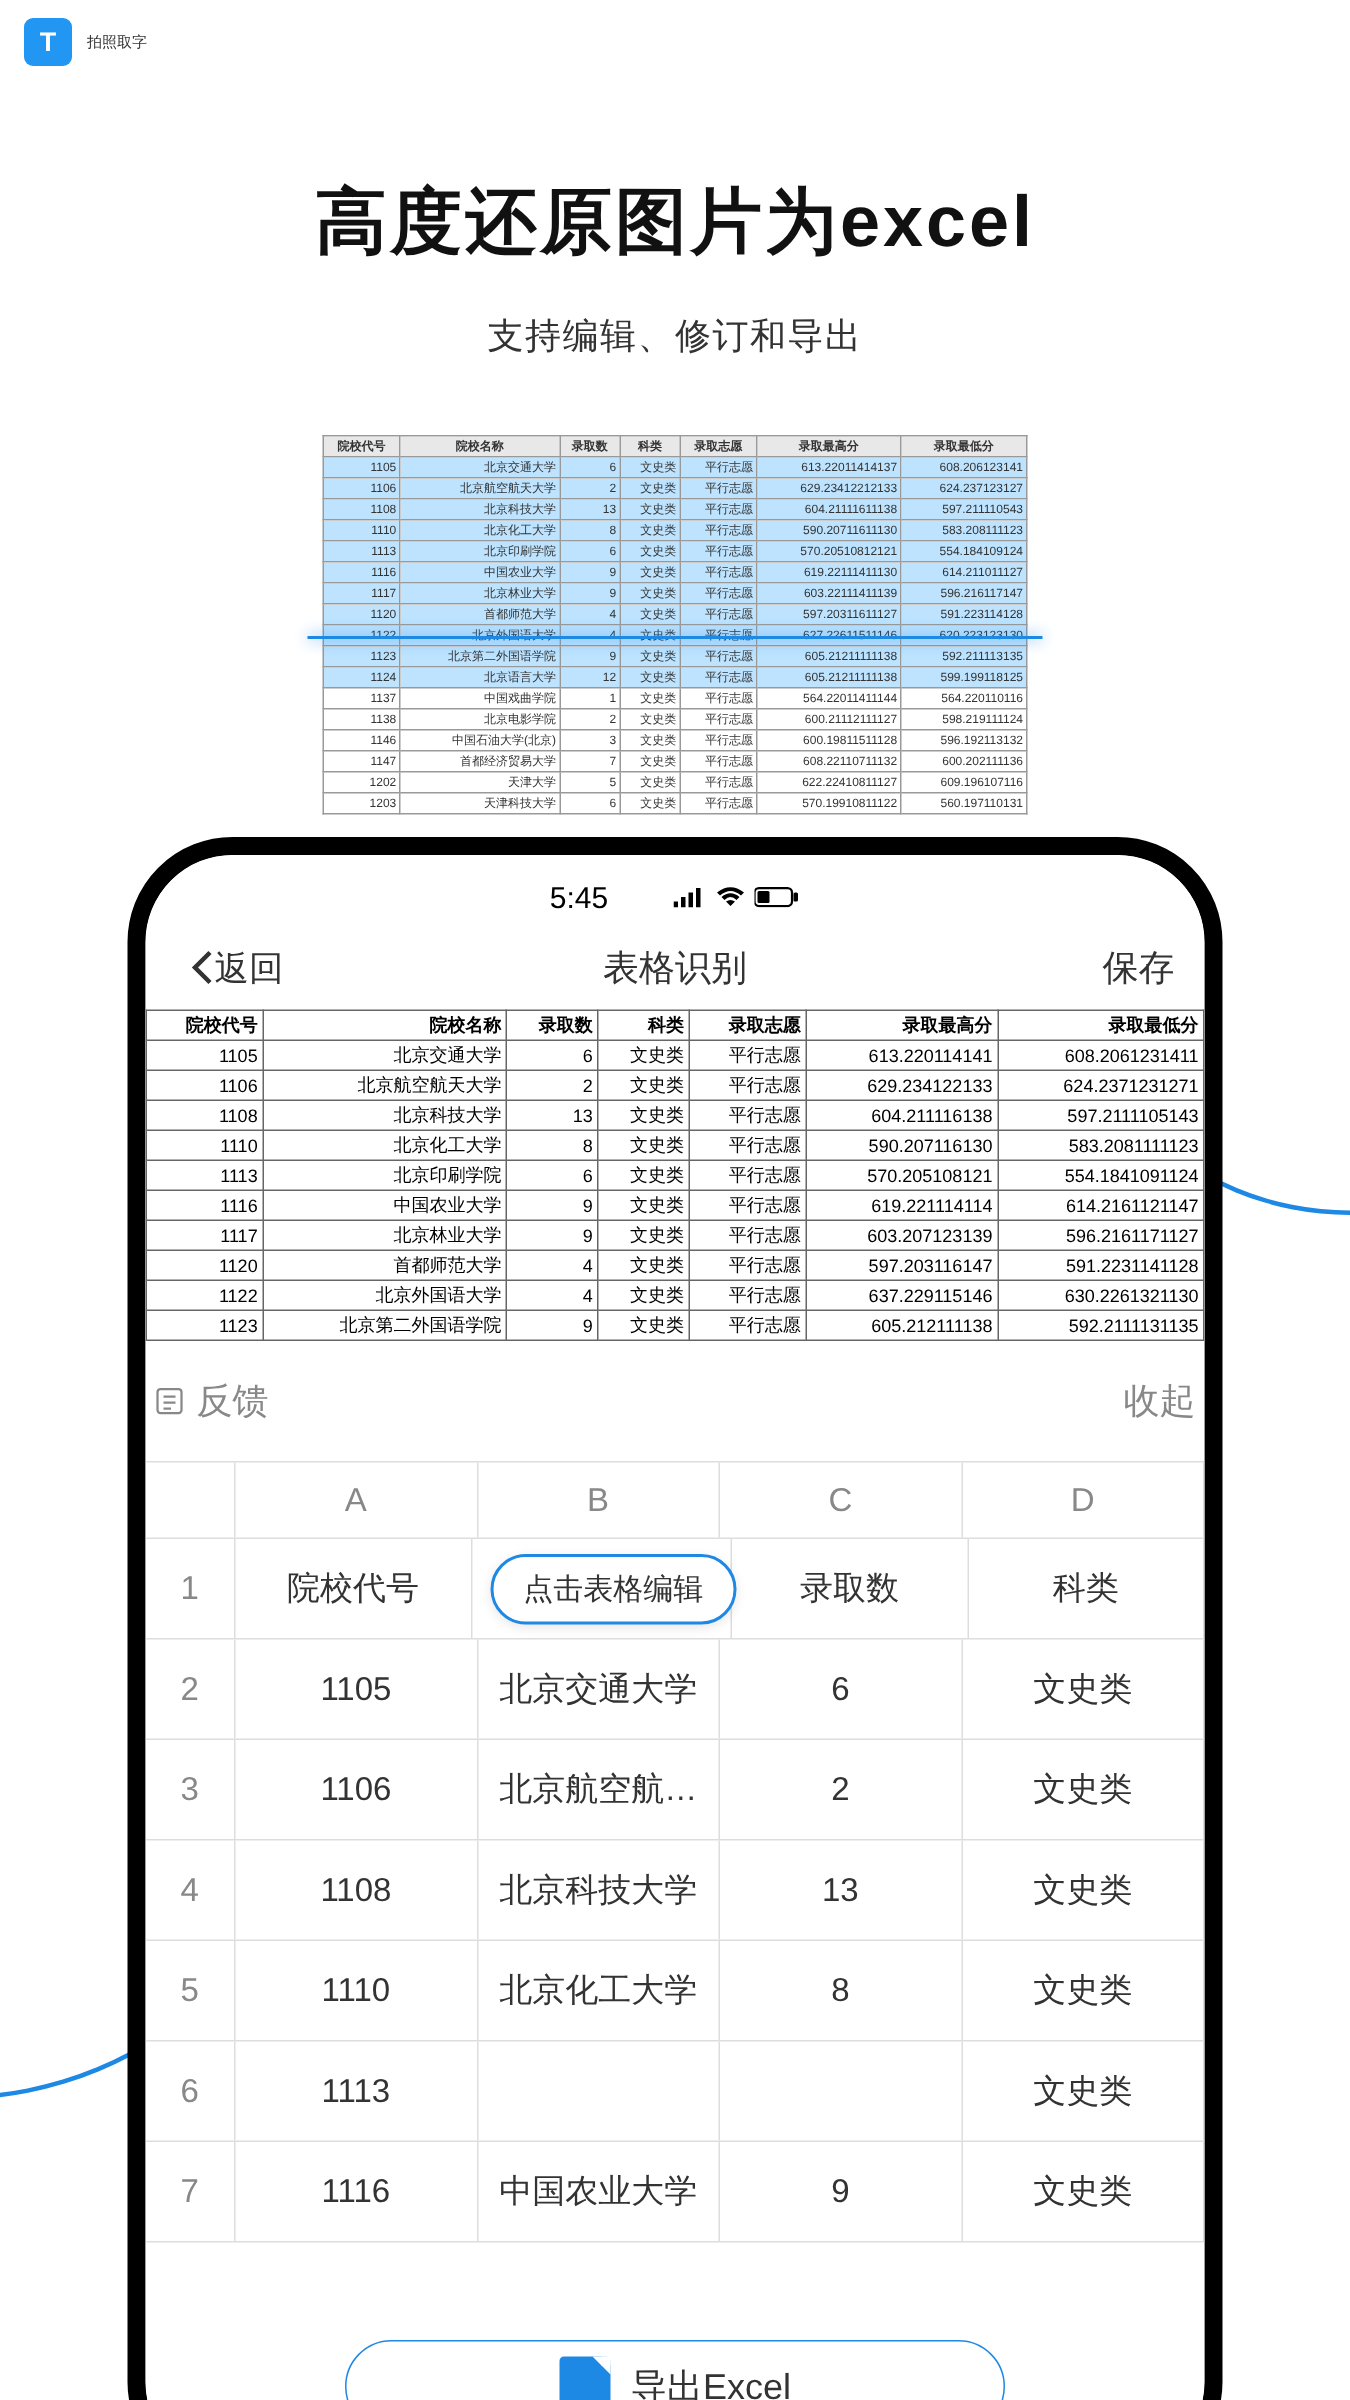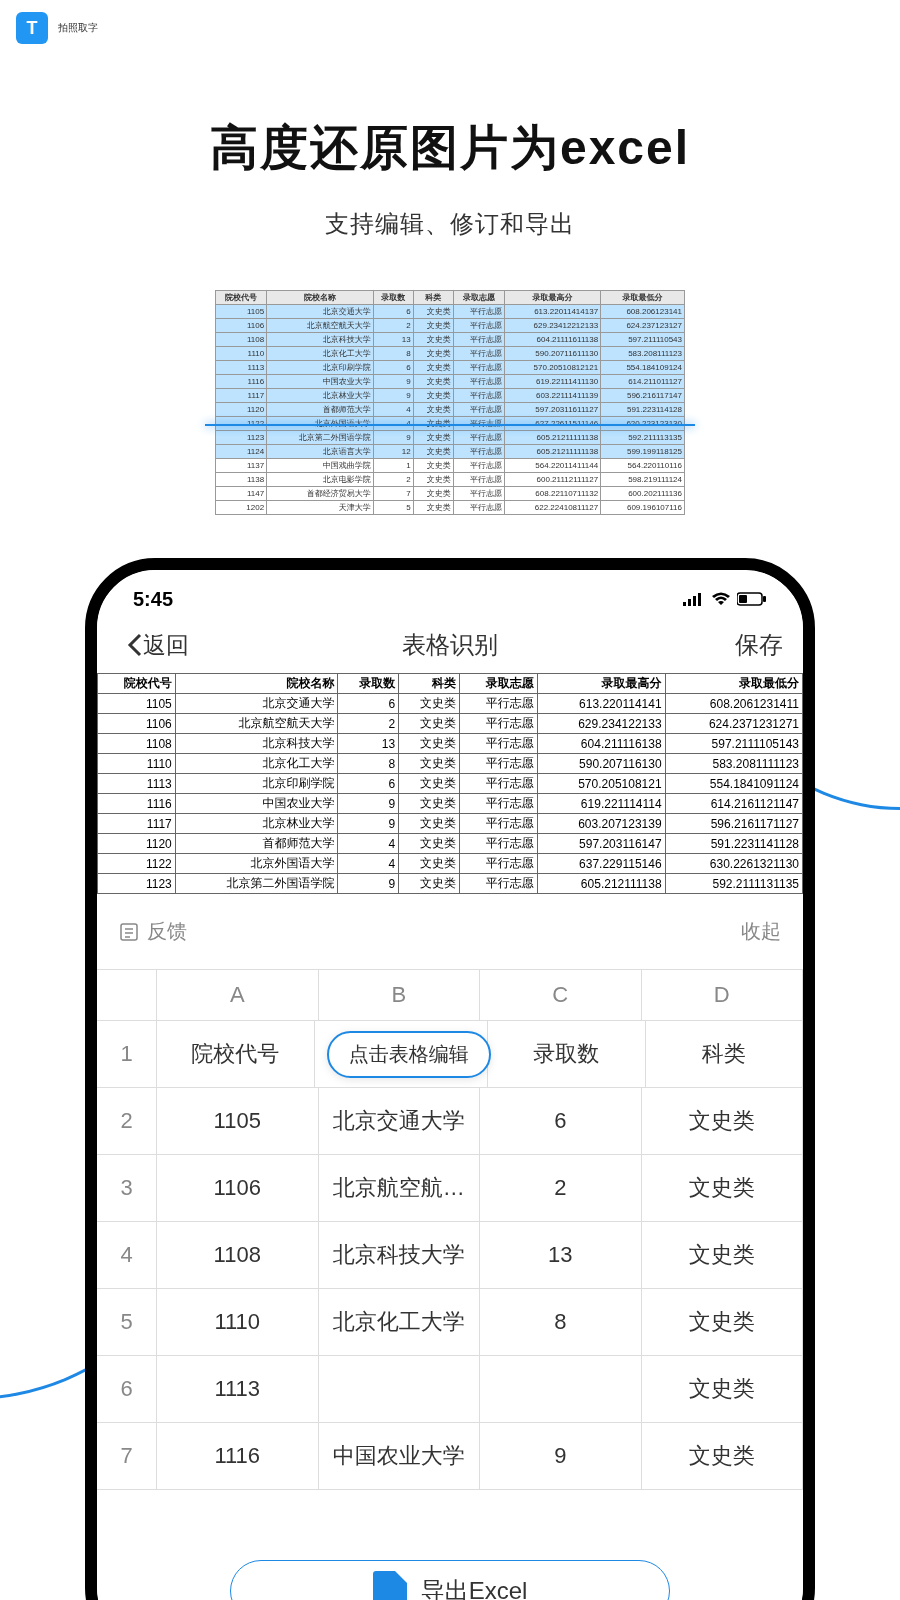--- a/index.html
+++ b/index.html
@@ -13,29 +13,29 @@
 .curve1 { width: 400px; height: 400px; top: 410px; right: -200px; border-top-color: transparent; border-left-color: transparent; }
 .curve2 { width: 500px; height: 500px; bottom: 200px; left: -280px; border-right-color: transparent; border-top-color: transparent; }
 .scan-image { position: relative; margin: 50px auto 0; width: 470px; z-index: 1; }
 .scan-table { width: 100%; border-collapse: collapse; font-size: 8px; background: #fff; }
 .scan-table td { border: 1px solid #999; padding: 1px 2px; text-align: right; color: #333; white-space: nowrap; overflow: hidden; }
 .scan-table tr:nth-child(1) td { background: #e8e8e8; font-weight: bold; text-align: center; }
 .scan-table tr.hl td { background: #bde3ff; }
 .scan-line { position: absolute; left: -10px; right: -10px; top: 134px; height: 2px; background: #1e88e5; box-shadow: 0 0 10px #1e88e5; }
 .phone { position: absolute; left: 50%; transform: translateX(-50%); top: 558px; width: 730px; height: 1100px; border: 12px solid #000; border-radius: 70px; background: #fff; z-index: 2; overflow: hidden; }
 .phone-inner { width: 100%; height: 100%; background: #fff; border-radius: 58px; overflow: hidden; position: relative; }
-.status-bar { display: flex; justify-content: space-between; align-items: center; padding: 18px 36px 8px; font-size: 20px; font-weight: 700; gap: 44px; }
+.status-bar { display: flex; justify-content: center; align-items: center; padding: 18px 36px 8px; font-size: 20px; font-weight: 400; gap: 44px; }
 .status-icons { display: flex; gap: 6px; align-items: center; }
 .app-nav { display: flex; justify-content: space-between; align-items: center; padding: 10px 20px 12px; font-size: 24px; color: #333; margin-left: 10px; }
 .nav-back { display: flex; align-items: center; font-size: 23px; }
 .nav-title { font-weight: 400; position: absolute; left: 50%; transform: translateX(-50%); }
 .inner-table { width: 100%; border-collapse: collapse; font-size: 12px; }
 .inner-table td { border: 1px solid #666; padding: 1px 3px; text-align: right; white-space: nowrap; overflow: hidden; }
 .inner-table tr:first-child td { font-weight: bold; }
-.feedback-bar { display: flex; justify-content: space-between; padding: 24px 22px; font-size: 20px; color: #888; }
+.feedback-bar { display: flex; justify-content: space-between; padding: 24px 6px; font-size: 24px; color: #888; }
 .fb-left { display: flex; align-items: center; gap: 8px; }
 .editable-sheet { border-top: 1px solid #ddd; }
 .sheet-row { display: flex; border-bottom: 1px solid #ddd; }
 .sheet-cell { flex: 1; border-right: 1px solid #ddd; padding: 18px 4px; text-align: center; font-size: 22px; color: #333; font-weight: 500; display: flex; align-items: center; justify-content: center; min-height: 62px; }
 .sheet-cell.rh { flex: 0 0 60px; color: #888; font-weight: 400; }
 .sheet-cell.ch { color: #888; font-weight: 400; }
 .sheet-header .sheet-cell { padding: 12px 4px; min-height: 48px; }
 .sheet-cell.selected { position: relative; padding-left: 20px; }
 .edit-bubble { position: absolute; background: #fff; border: 2px solid #1e88e5; border-radius: 28px; padding: 8px 20px; font-size: 20px; color: #333; white-space: nowrap; box-shadow: 0 2px 8px rgba(0,0,0,0.1); z-index: 5; }
 .export-btn { position: absolute; bottom: 24px; left: 50%; transform: translateX(-50%); width: 440px; height: 62px; border: 1px solid #1e88e5; border-radius: 32px; background: #fff; display: flex; align-items: center; justify-content: center; gap: 14px; font-size: 24px; color: #333; z-index: 10; }
@@ -180,36 +180,54 @@
         <tr class="">
           <td>1138</td>
           <td>北京电影学院</td>
           <td>2</td>
           <td>文史类</td>
           <td>平行志愿</td>
           <td>600.21112111127</td>
           <td>598.219111124</td>
         </tr>
         <tr class="">
+          <td>1146</td>
+          <td>中国石油大学(北京)</td>
+          <td>3</td>
+          <td>文史类</td>
+          <td>平行志愿</td>
+          <td>600.19811511128</td>
+          <td>596.192113132</td>
+        </tr>
+        <tr class="">
           <td>1147</td>
           <td>首都经济贸易大学</td>
           <td>7</td>
           <td>文史类</td>
           <td>平行志愿</td>
           <td>608.22110711132</td>
           <td>600.202111136</td>
         </tr>
         <tr class="">
           <td>1202</td>
           <td>天津大学</td>
           <td>5</td>
           <td>文史类</td>
           <td>平行志愿</td>
           <td>622.22410811127</td>
           <td>609.196107116</td>
+        </tr>
+        <tr class="">
+          <td>1203</td>
+          <td>天津科技大学</td>
+          <td>6</td>
+          <td>文史类</td>
+          <td>平行志愿</td>
+          <td>570.19910811122</td>
+          <td>560.197110131</td>
         </tr>
       </tbody>
     </table>
   <div class="scan-line"></div>
 </div>
 
 <div class="phone">
   <div class="phone-inner">
     <div class="status-bar">
       <span>5:45</span>

